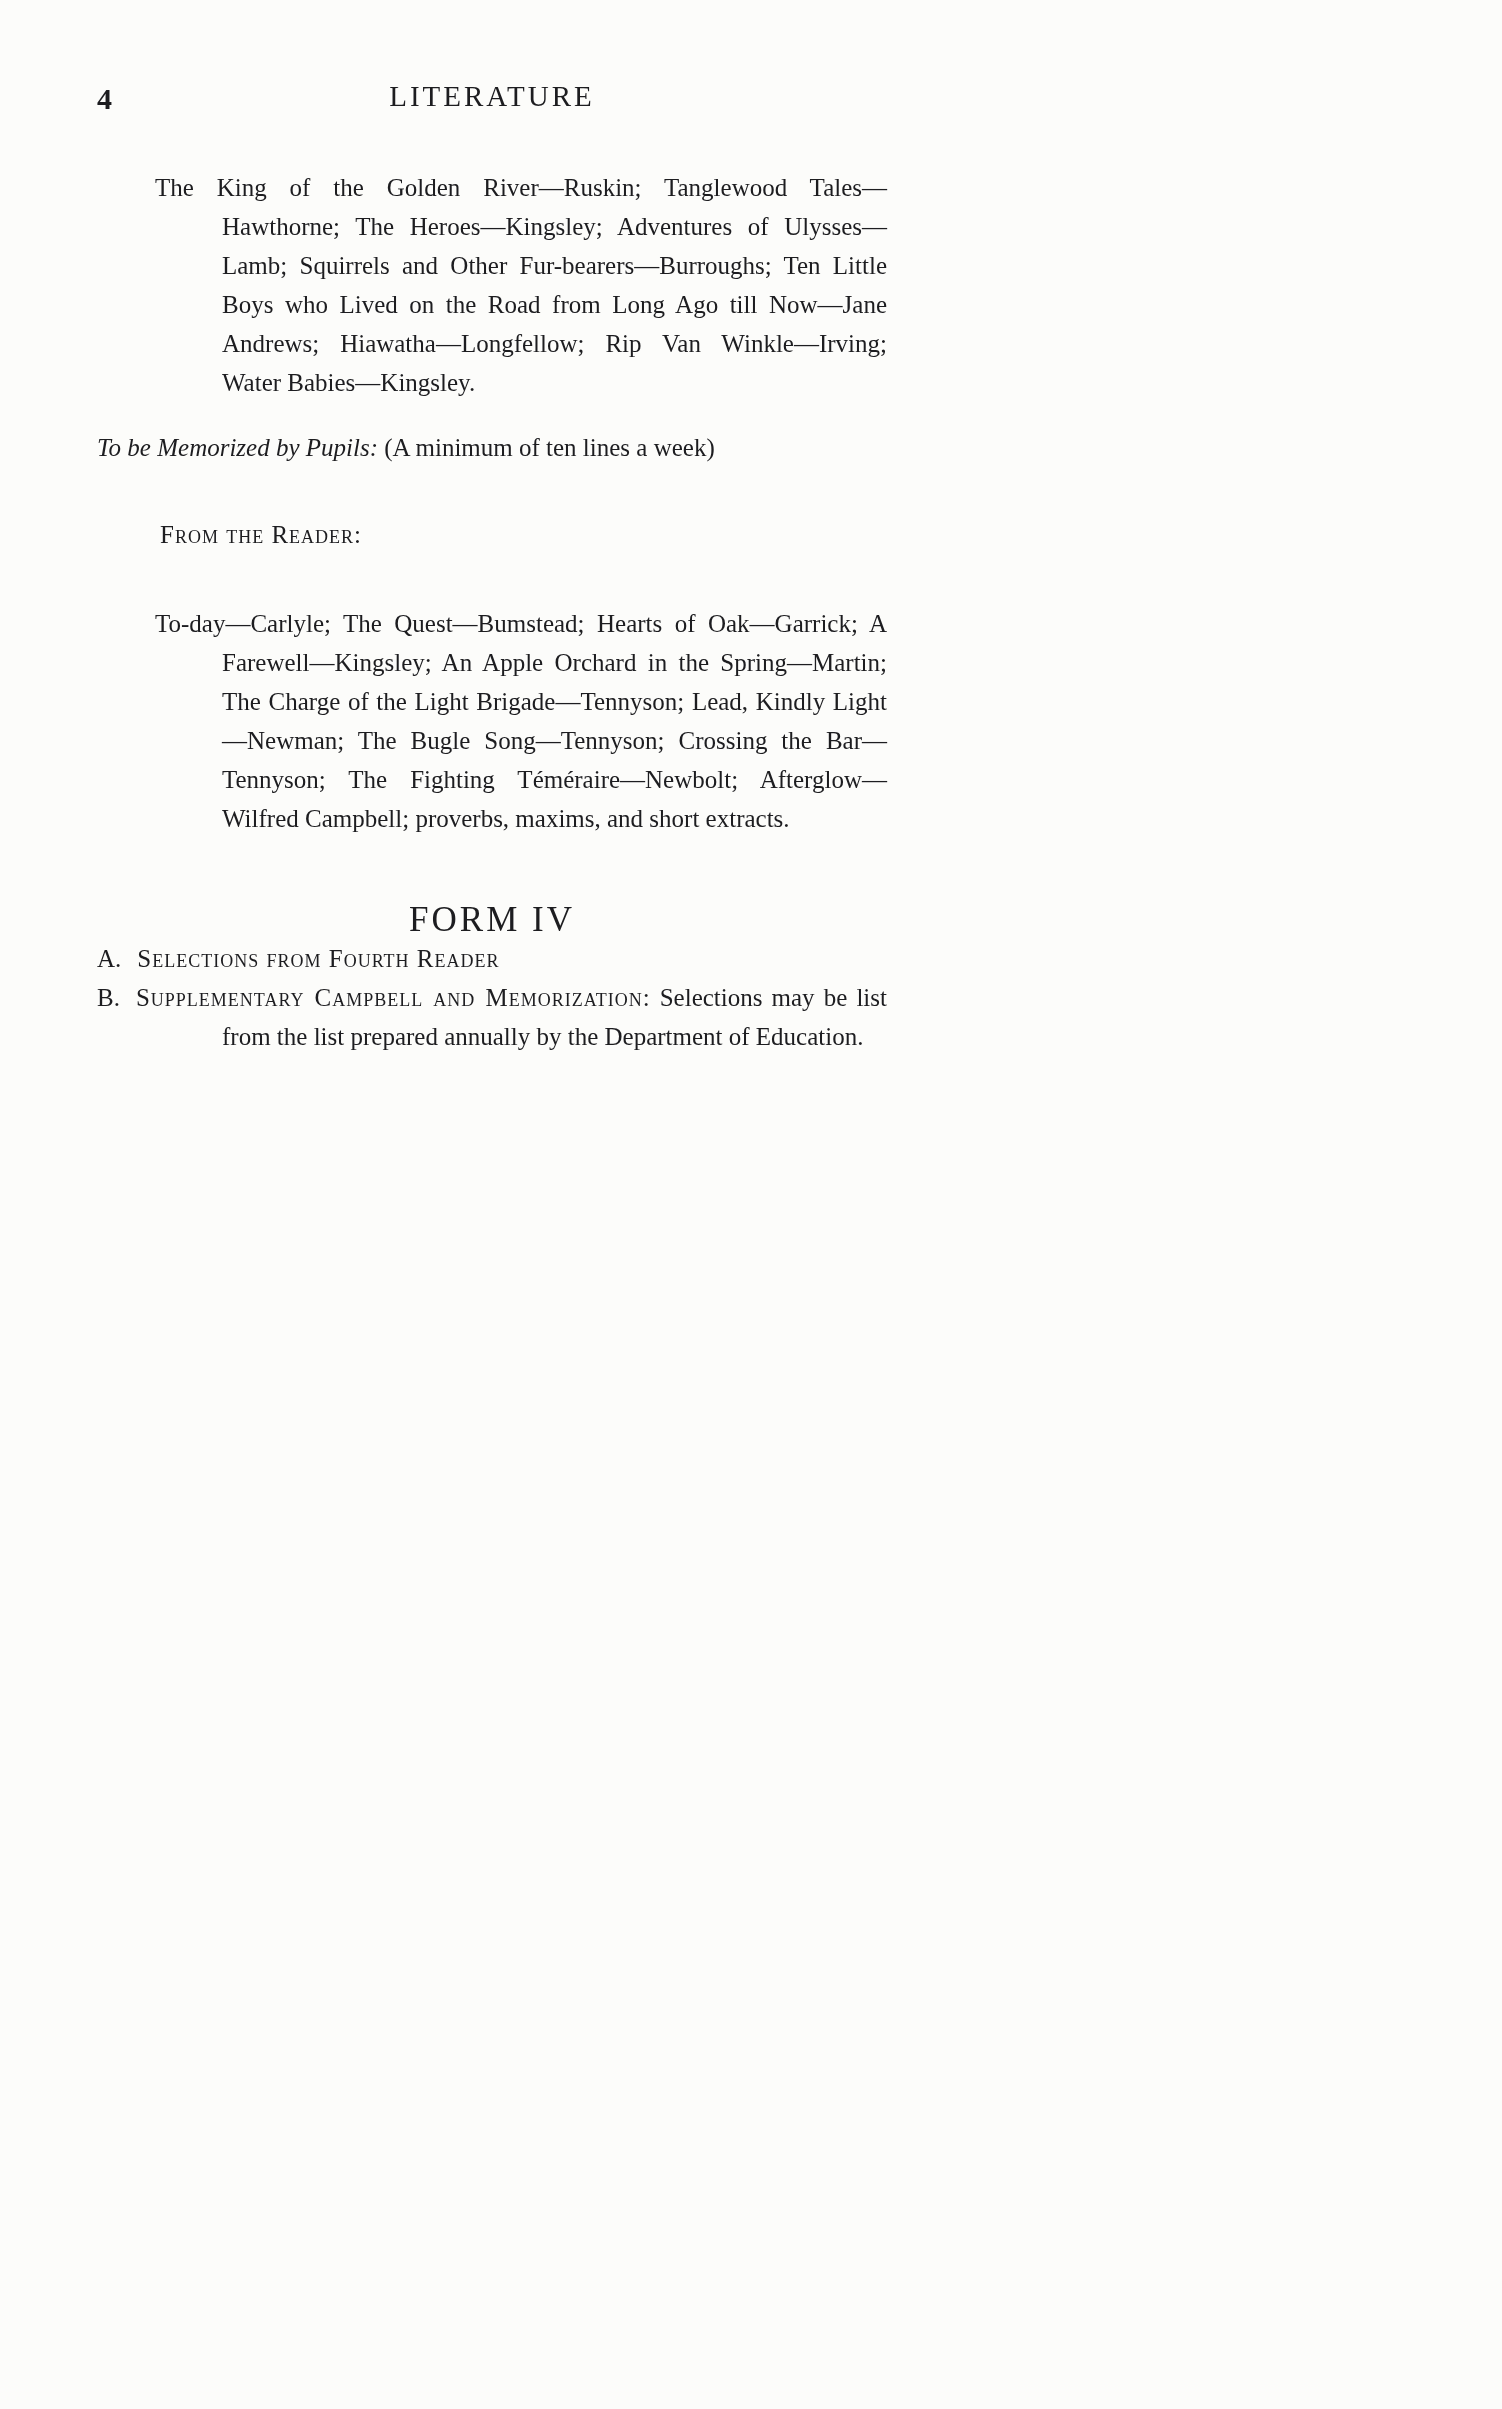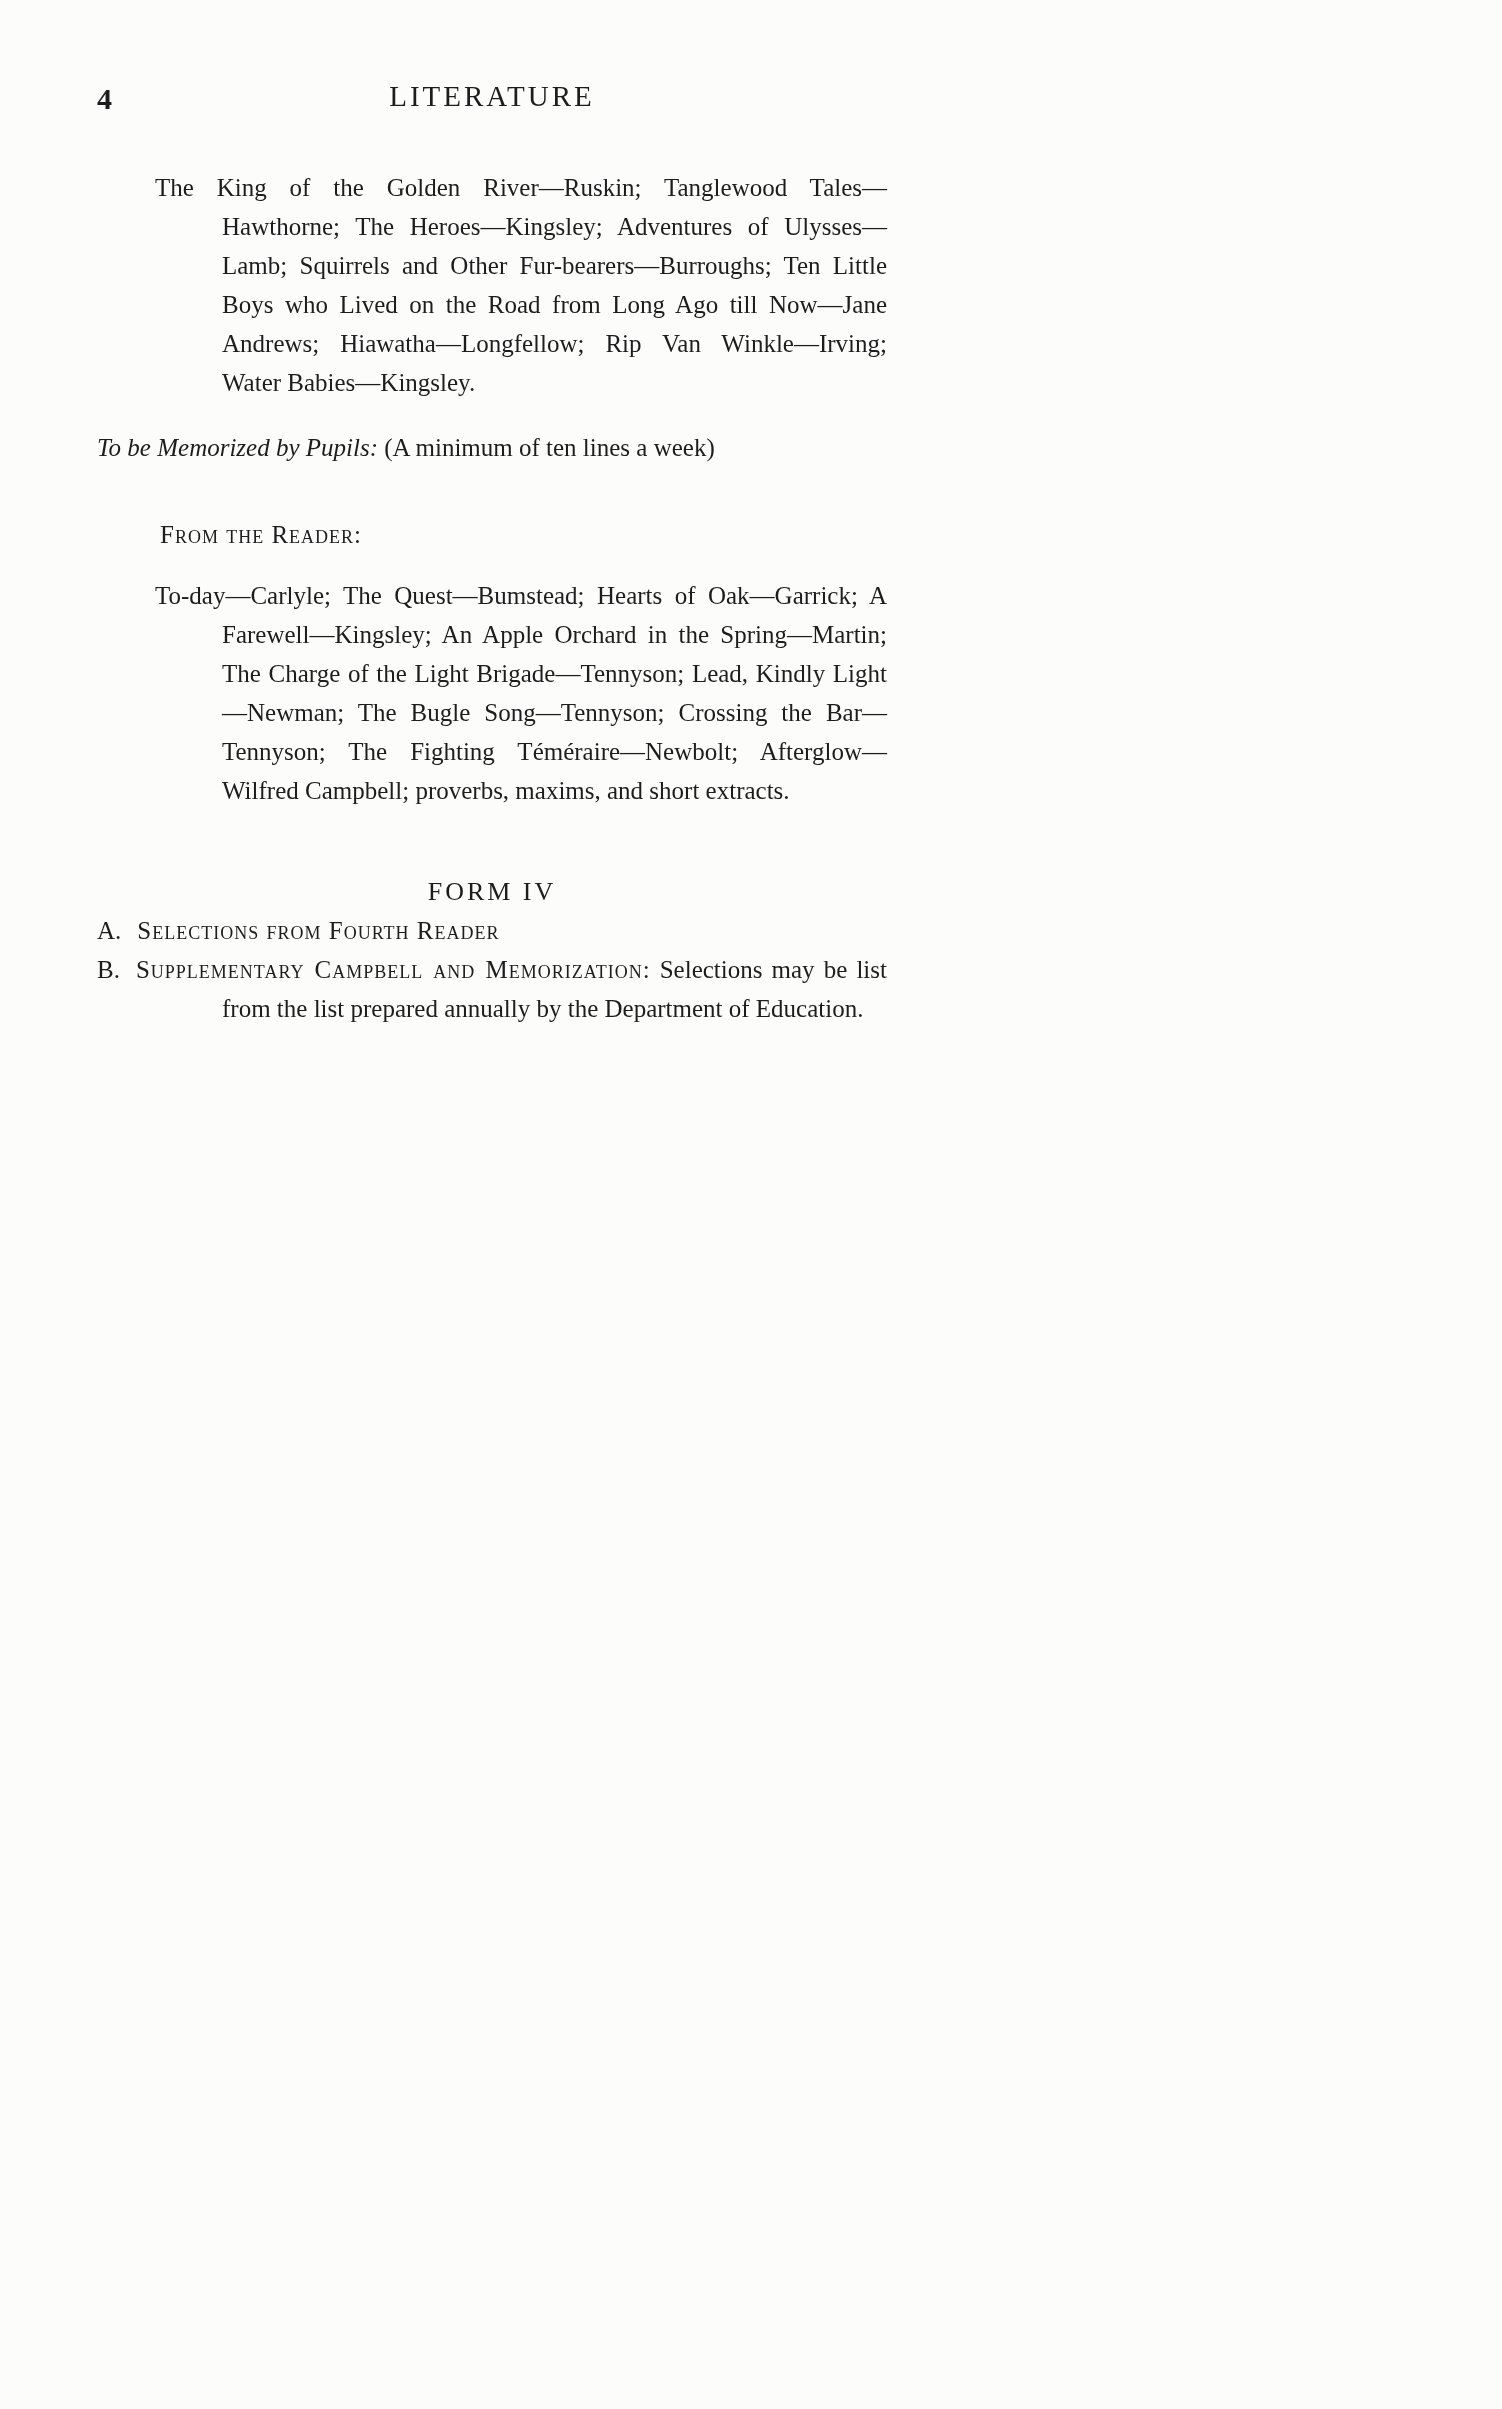--- a/index.html
+++ b/index.html
@@ -60,25 +60,25 @@
     text-align: left;
   }
   .italic { font-style: italic; }
   .from-reader {
     margin-top: 48px;
     margin-left: 63px;
     font-variant: small-caps;
     letter-spacing: 1px;
     text-align: left;
   }
-  .reader-list { margin-top: 22px; }
+  .reader-list { margin-top: 50px; }
   .form-heading {
     margin: 62px 0 0 0;
     text-align: center;
-    font-size: 26px;
+    font-size: 35px;
     font-weight: normal;
     letter-spacing: 3px;
   }
   .list-item {
     padding-left: 125px;
     text-indent: -125px;
   }
   .item-label { margin-right: 16px; }
   .sc {
     font-variant: small-caps;

